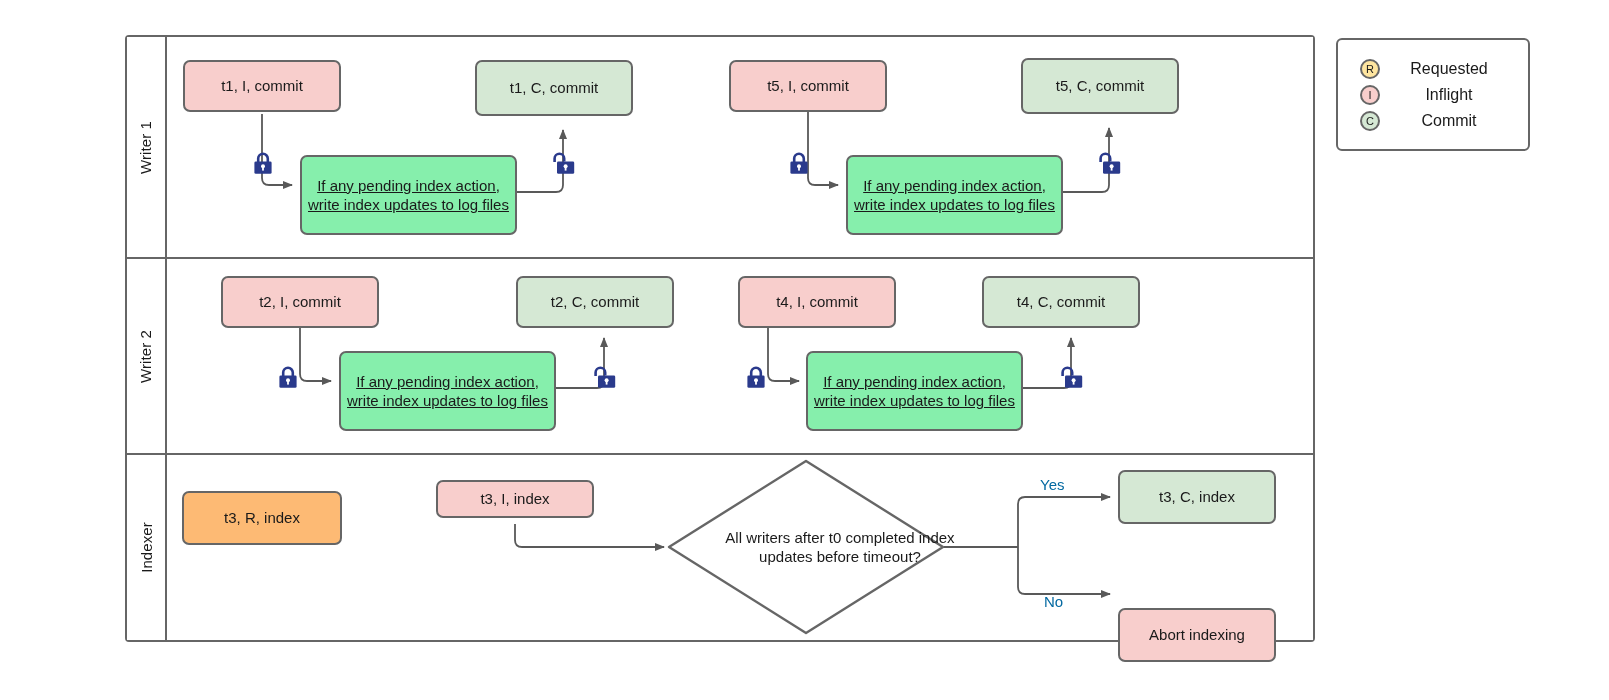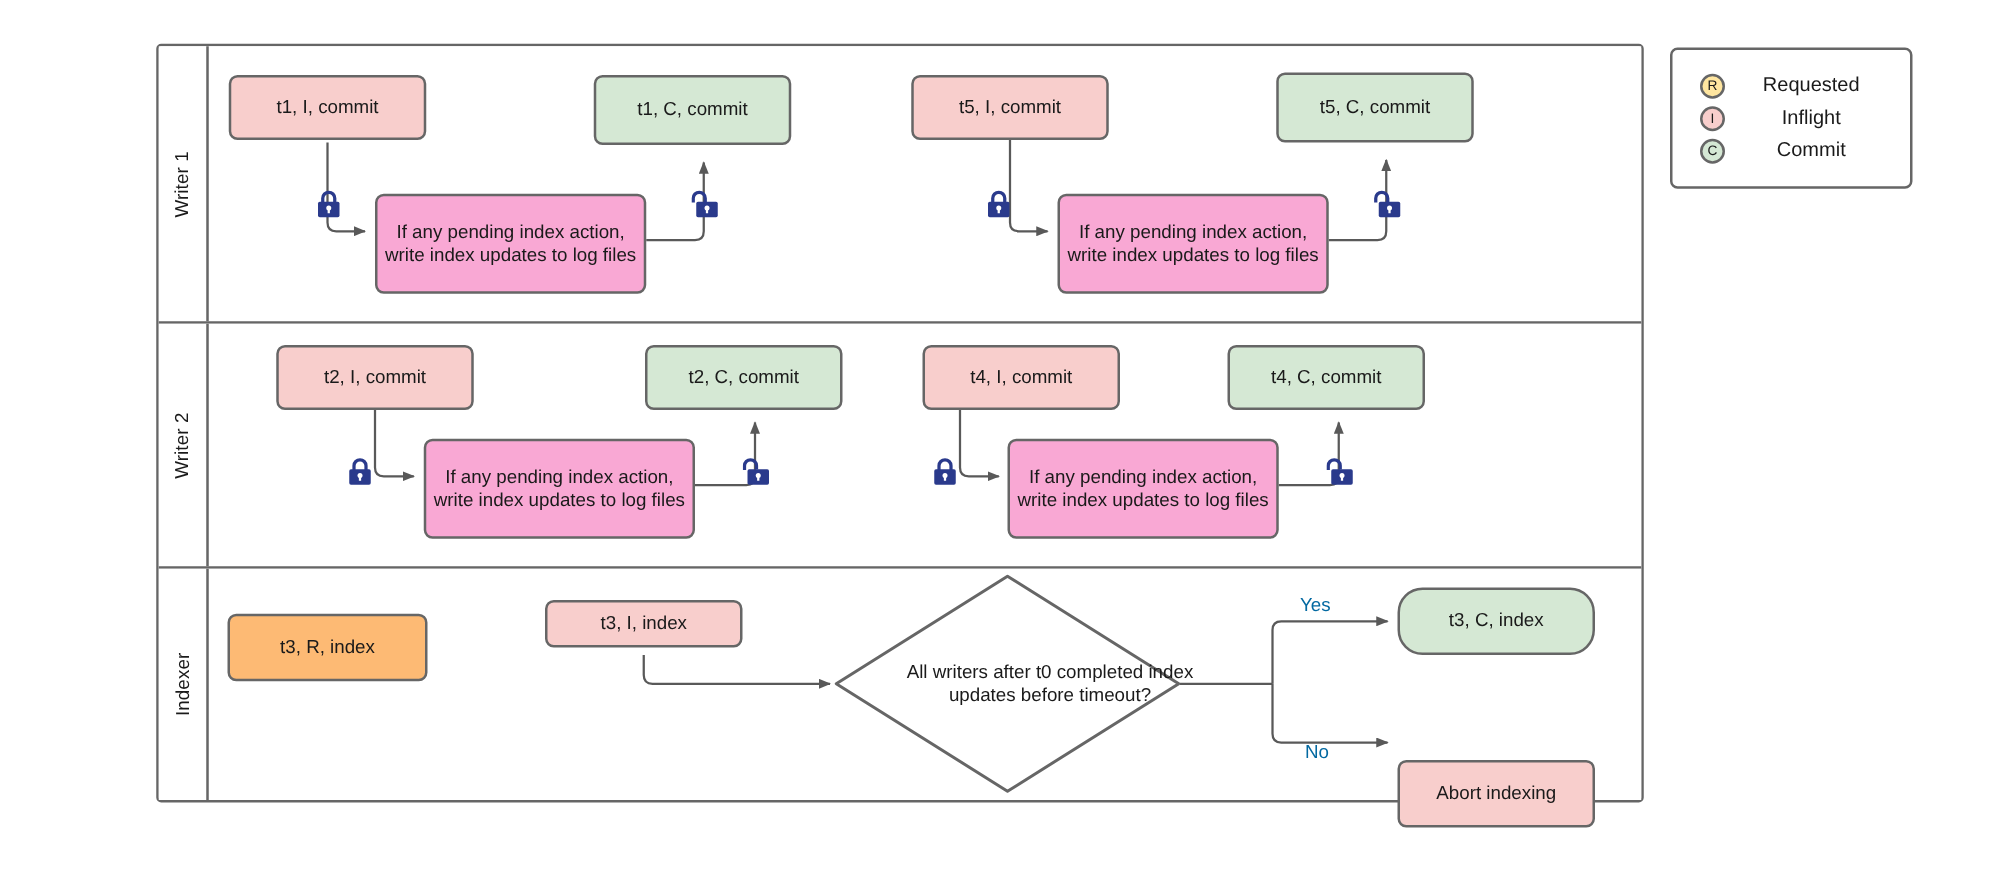--- a/index.html
+++ b/index.html
@@ -60,21 +60,21 @@
     justify-content: center;
     text-align: center;
     font-size: 15px;
     color: #1a1a1a;
     line-height: 1.28;
     padding: 2px 6px;
   }
   .node.pink  { background: #f8cecc; }
   .node.green { background: #d5e8d4; }
   .node.yellow{ background: #fdba74; margin-top: 21px; }
-  .node.white { background: #f9a8d4; }
+  .node.white { background: #86efac; text-decoration: underline; }
 
   
   .diamond-wrap { position: absolute; }
   .diamond-wrap svg { display: block; }
   .diamond-label {
     position: absolute;
     left: 0; top: 0;
     width: 100%; height: 100%;
     display: flex;
     align-items: center;
@@ -326,21 +326,21 @@
     <span>t3, I, index</span>
   </div>
 
   <div class="diamond-wrap" style="left:666px; top:458px; width:280px; height:178px;">
     <svg viewBox="0 0 280 178" width="280" height="178">
       <polygon points="140,3 277,89 140,175 3,89" fill="#ffffff" stroke="#666666" stroke-width="2.4" stroke-linejoin="round"></polygon>
     </svg>
     <div class="diamond-label" style="padding:0 34px;">All writers after t0 completed index updates before timeout?</div>
   </div>
 
-  <div class="node green" style="left:1118px; top:470px; width:158px; height:54px;border-radius:20px;">
+  <div class="node green" style="left:1118px; top:470px; width:158px; height:54px;">
     <span>t3, C, index</span>
   </div>
 
   <div class="node pink" style="left:1118px; top:567px; width:158px; height:54px;margin-top:41px;">
     <span>Abort indexing</span>
   </div>
 
   <span class="edge-label" style="left:1040px; top:476px;">Yes</span>
   <span class="edge-label" style="left:1044px; top:593px;">No</span>
 

